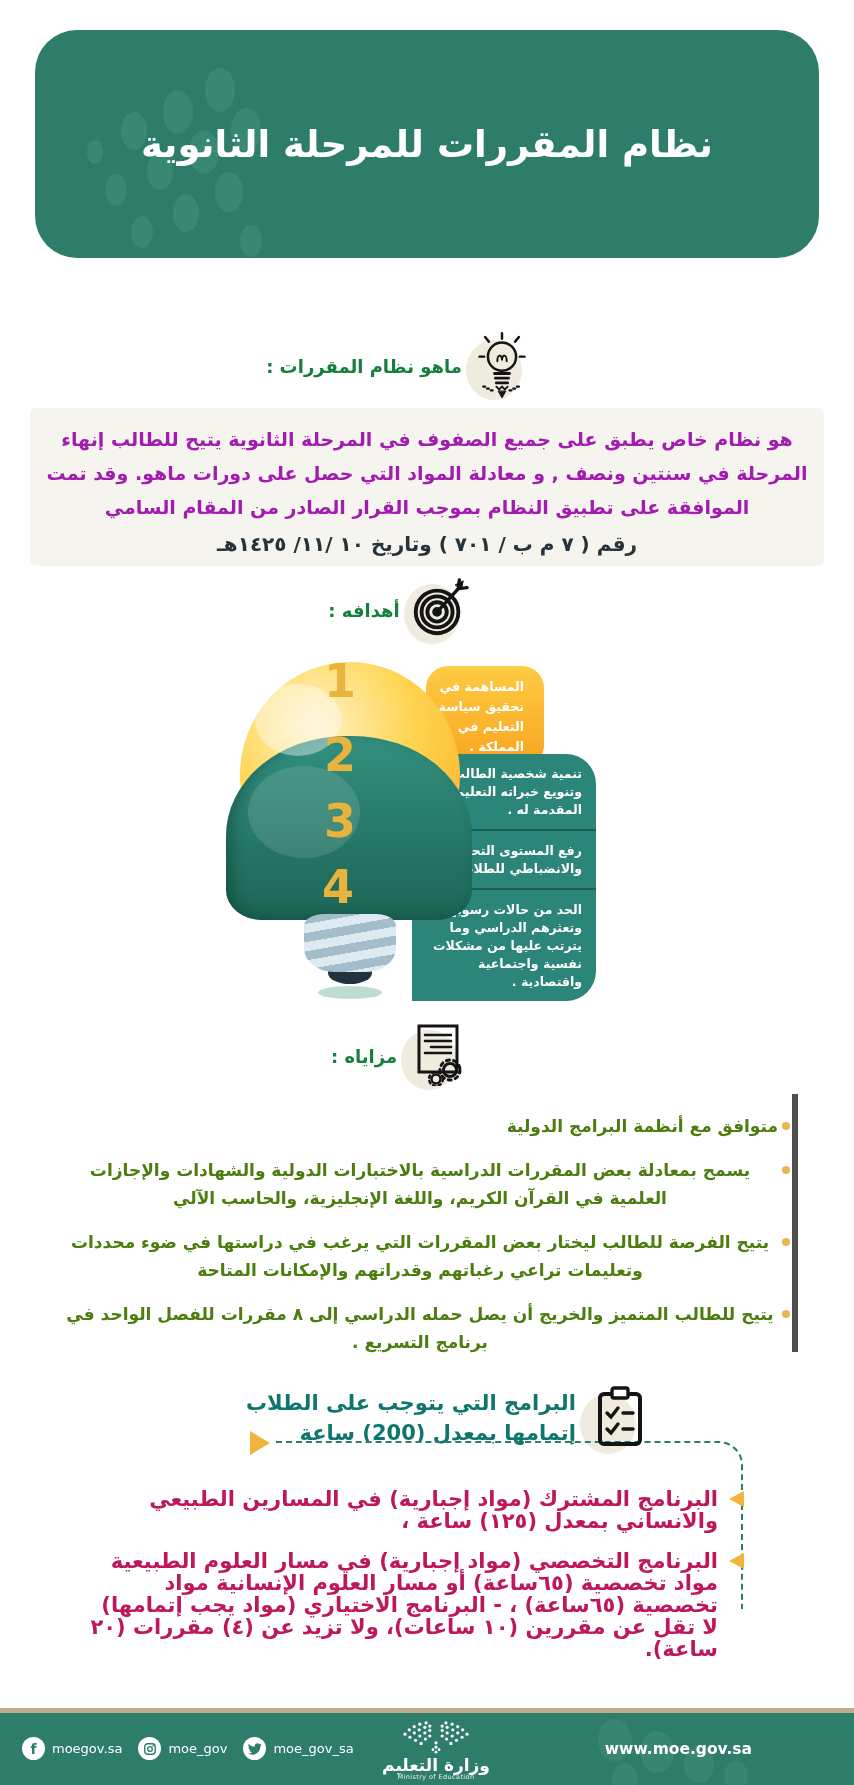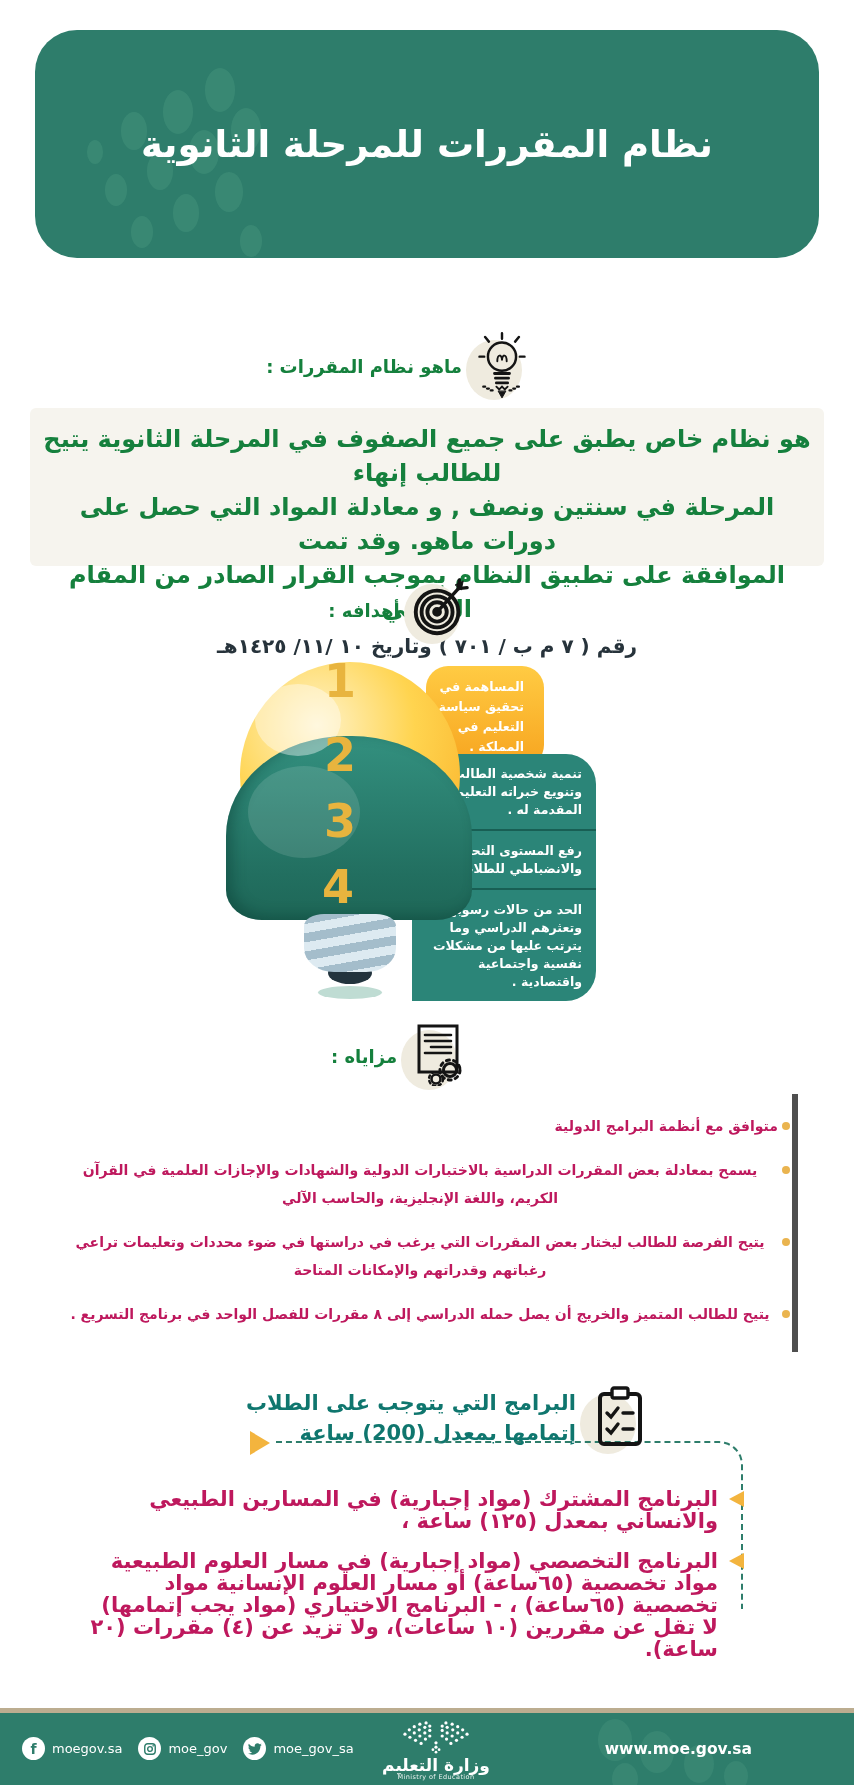--- a/index.html
+++ b/index.html
@@ -16,21 +16,21 @@
   
   .sec-row{position:absolute;left:0;width:854px;display:flex;justify-content:center;align-items:center;gap:8px;transform:translateX(-28px)}
   .sec-label{color:#15803d;font-size:18px}
   .icw{position:relative;width:62px;height:68px;flex:0 0 auto}
   .icw .beige{position:absolute;left:-4px;top:8px;width:56px;height:60px;border-radius:50%;background:#EFEBDF}
   .icw svg{position:relative;z-index:1}
 
   
   .about-panel{position:absolute;left:30px;top:408px;width:794px;height:158px;background:#F6F4EE;border-radius:6px;
                text-align:center;padding:14px 12px 0 12px}
-  .about-line{color:#15803d;font-size:24px;line-height:34px}
+  .about-line{color:#a21caf;font-size:19px;line-height:34px}
   .decree{color:#27333B;font-size:20px;line-height:40px}
 
   
   .banner1{position:absolute;left:426px;top:666px;width:118px;min-height:88px;border-radius:22px;
            background:linear-gradient(180deg,#FFCB43,#F7A41F);padding:11px 20px 10px 8px;z-index:1}
   .banner1 .btxt{position:relative;z-index:6;color:#fff;font-size:12.5px;line-height:20px;text-align:right}
   .teal-block{position:absolute;left:412px;top:754px;width:184px;border-radius:0 30px 30px 0;overflow:hidden;
               background:#2B8578;z-index:1}
   .trow{padding:11px 14px 10px 18px;color:#fff;font-size:12.5px;line-height:18px;text-align:right}
   .trow+.trow{border-top:2px solid rgba(10,64,55,.55)}
@@ -49,21 +49,21 @@
   .bulb-base{position:absolute;left:304px;top:914px;width:92px;height:58px;z-index:3;
       border-radius:20px 20px 30px 30px/12px 12px 24px 24px;
       background:repeating-linear-gradient(-10deg,#DDEAF1 0 9px,#A4BDCB 9px 18px)}
   .bulb-tip{position:absolute;left:328px;top:962px;width:44px;height:22px;border-radius:50%;background:#22333D;z-index:2}
   .bulb-shadow{position:absolute;left:318px;top:986px;width:64px;height:13px;border-radius:50%;background:#BFDCD3;z-index:1}
   .bnum{position:absolute;width:44px;text-align:center;color:#E8B43E;font-size:46px;line-height:1;z-index:7}
 
   
   .adv-list{position:absolute;left:56px;top:1094px;width:742px;height:258px;
             border-left:none;border-right:6px solid #4F4F4F;padding:18px 14px 0 6px}
-  .adv-item{position:relative;color:#be185d;font-size:14px;line-height:28px;margin-bottom:16px}
+  .adv-item{position:relative;color:#4d7c0f;font-size:17px;line-height:28px;margin-bottom:16px}
   .adv-item::before{content:"";position:absolute;right:-12px;top:10px;width:8px;height:8px;border-radius:50%;background:#EAB44F}
   .ta-r{text-align:right}.ta-c{text-align:center}
 
   
   .prog-head{position:absolute;left:246px;top:1386px;display:flex;align-items:flex-start;gap:8px}
   .prog-head .lines{color:#0f766e;font-size:21px;line-height:30px;text-align:right;padding-top:2px}
   .prog-arrow{position:absolute;left:250px;top:1431px;width:0;height:0;
               border-top:12px solid transparent;border-bottom:12px solid transparent;border-left:20px solid #F3B43E}
   .prog-frame{position:absolute;left:276px;top:1441px;width:467px;height:168px;
               border-top:2px dashed #2E7D6B;border-right:2px dashed #2E7D6B;border-top-right-radius:24px}

